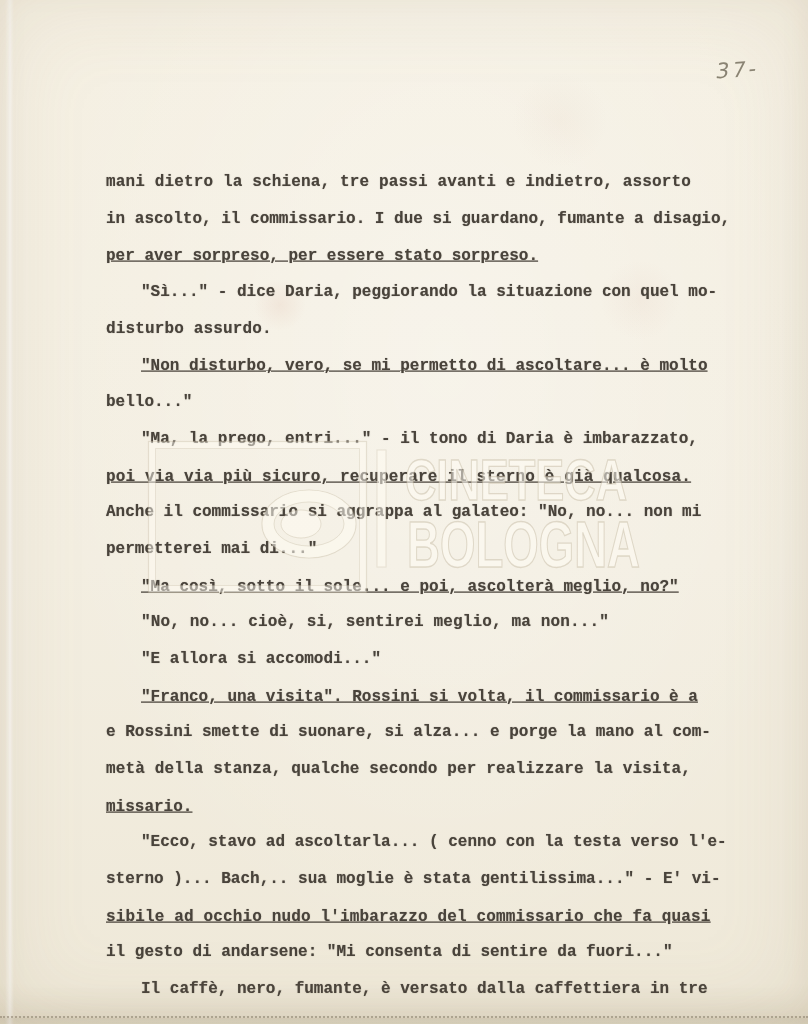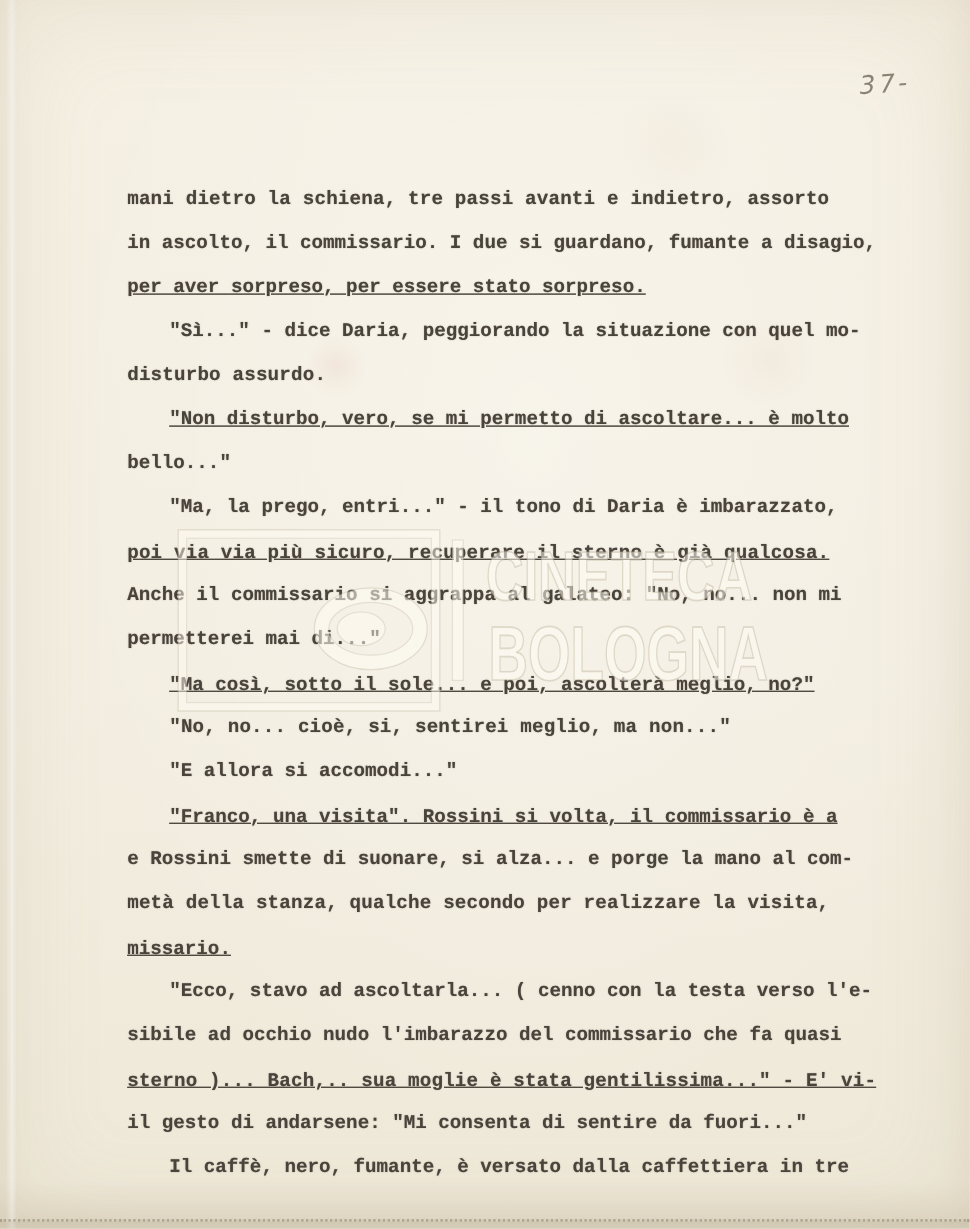--- a/index.html
+++ b/index.html
@@ -31,21 +31,21 @@
     background:linear-gradient(180deg,rgba(150,140,115,0.16),rgba(150,140,115,0.04));
   }
   .page-number{
     position:absolute;left:716px;top:58px;
     font-family:"DejaVu Sans", sans-serif;
     font-size:21px;letter-spacing:3px;
     color:#8a8474;
     transform:rotate(-4deg) skewX(-12deg);
   }
   .text-block{
-    position:absolute;left:106px;top:148px;width:700px;
+    position:absolute;left:106px;top:164px;width:700px;
     font-family:"Liberation Mono", monospace;
     font-size:16px;font-weight:bold;line-height:36.7px;
     color:#49433b;
   }
   .line{
     white-space:pre;height:36.7px;
     text-shadow:0 0 1px rgba(73,67,59,0.55);
   }
   .line.indent{padding-left:35px;}
   .line:nth-child(3n){transform:translateY(0.6px);text-decoration:underline;}
@@ -76,22 +76,22 @@
       <div class="line">Anche il commissario si aggrappa al galateo: "No, no... non mi</div>
       <div class="line">permetterei mai di..."</div>
       <div class="line indent">"Ma così, sotto il sole... e poi, ascolterà meglio, no?"</div>
       <div class="line indent">"No, no... cioè, si, sentirei meglio, ma non..."</div>
       <div class="line indent">"E allora si accomodi..."</div>
       <div class="line indent">"Franco, una visita". Rossini si volta, il commissario è a</div>
       <div class="line">e Rossini smette di suonare, si alza... e porge la mano al com-</div>
       <div class="line">metà della stanza, qualche secondo per realizzare la visita,</div>
       <div class="line">missario.</div>
       <div class="line indent">"Ecco, stavo ad ascoltarla... ( cenno con la testa verso l'e-</div>
+      <div class="line">sterno )... Bach,.. sua moglie è stata gentilissima..." - E' vi-</div>
       <div class="line">sibile ad occhio nudo l'imbarazzo del commissario che fa quasi</div>
-      <div class="line">sterno )... Bach,.. sua moglie è stata gentilissima..." - E' vi-</div>
       <div class="line">il gesto di andarsene: "Mi consenta di sentire da fuori..."</div>
       <div class="line indent">Il caffè, nero, fumante, è versato dalla caffettiera in tre</div>
     </div>
 
   <svg class="watermark" width="808" height="1024" viewBox="0 0 808 1024">
     <g opacity="0.9">
 
       <g>
         <rect x="152" y="445" width="211" height="144" fill="none" stroke="rgba(255,252,242,0.55)" stroke-width="7"></rect>
         <rect x="148.5" y="441.5" width="218" height="151" fill="none" stroke="rgba(180,168,140,0.32)" stroke-width="1.2"></rect>

